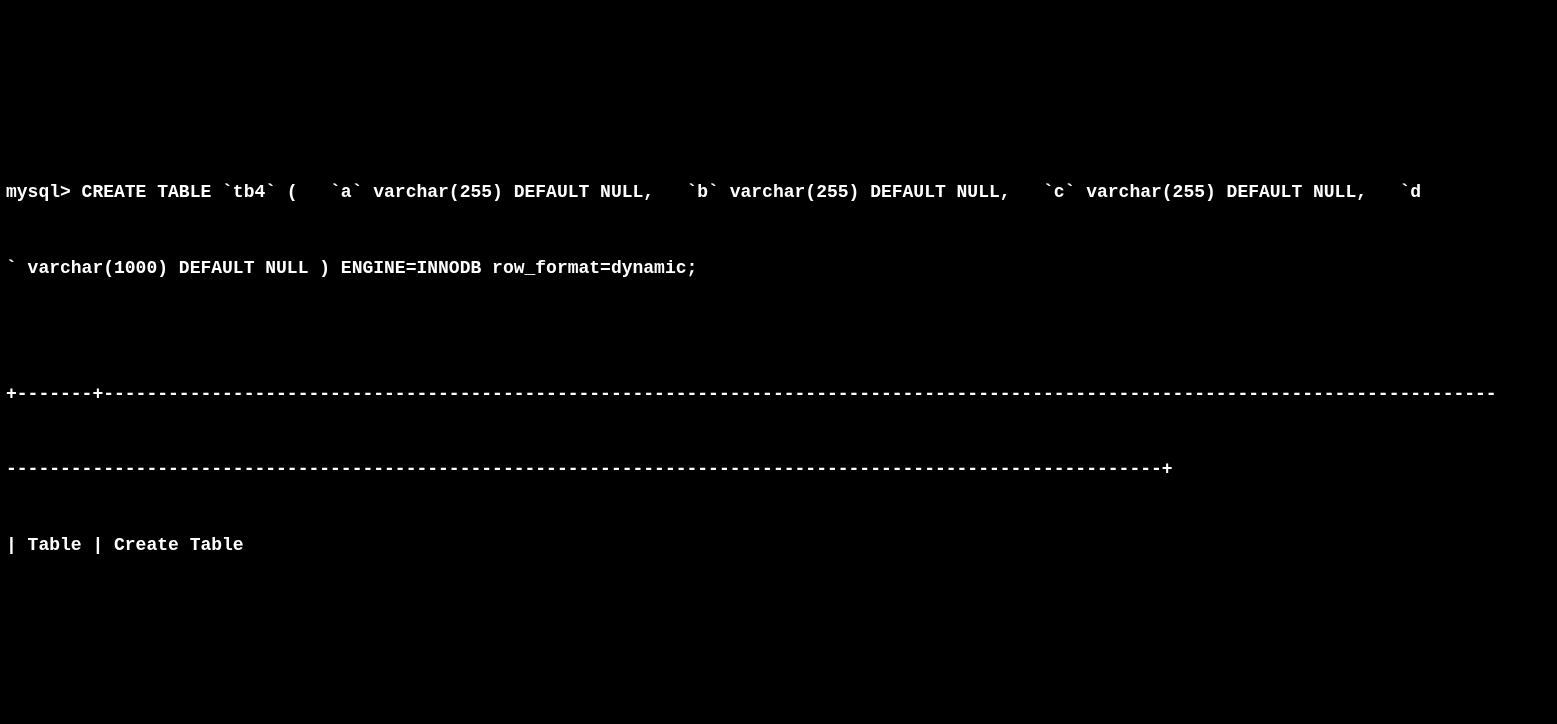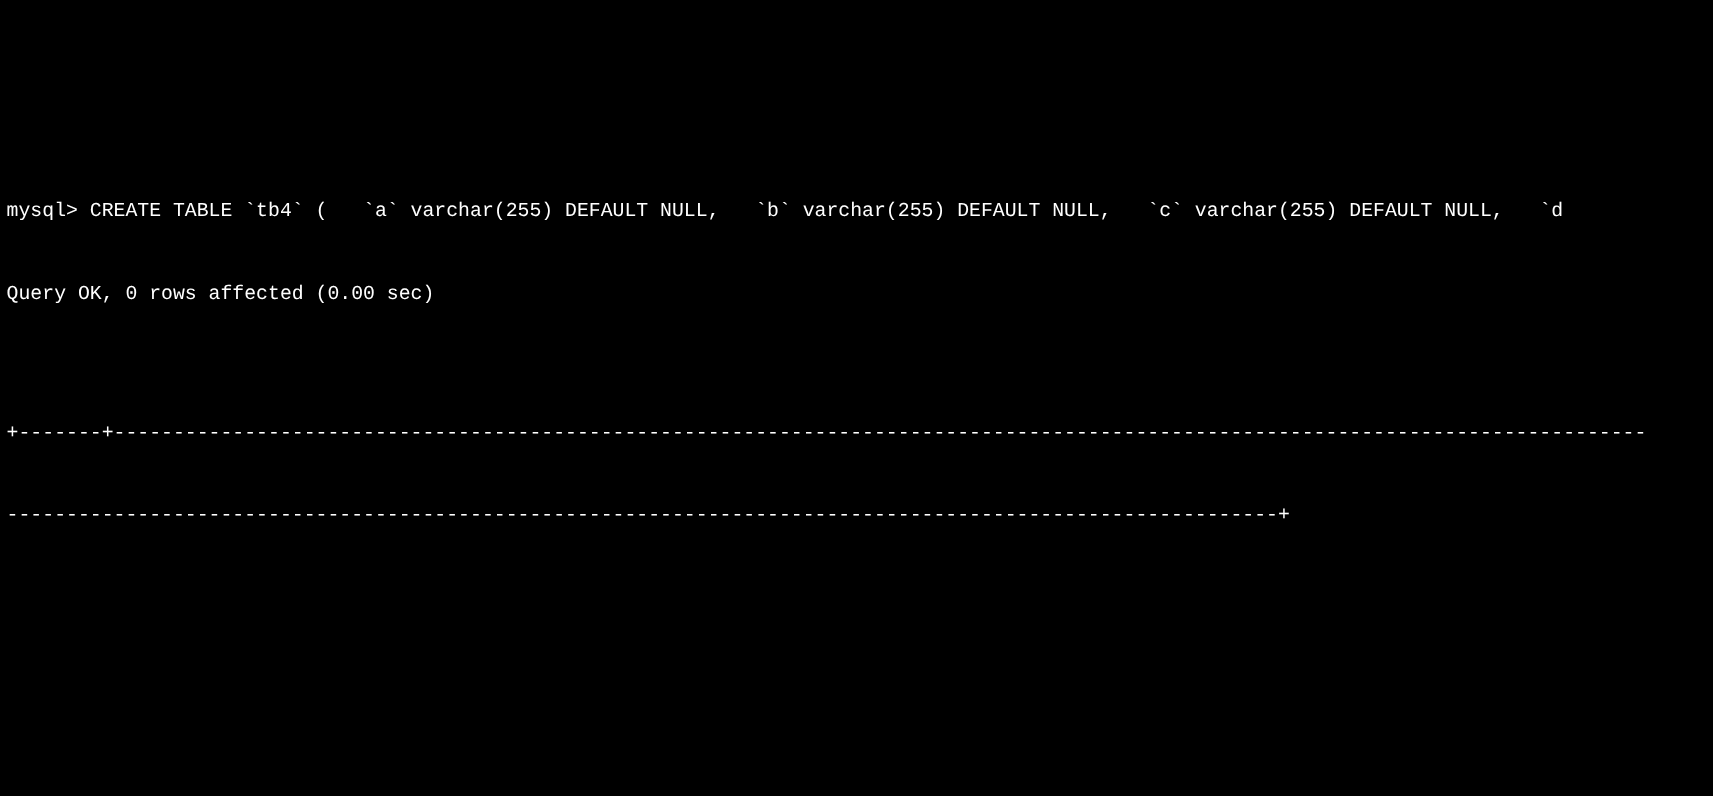--- a/index.html
+++ b/index.html
@@ -11,33 +11,35 @@
     font-size: 18px;
     line-height: 1.4;
     width: 1557px;
     white-space: pre;
   }
   .terminal {
     padding: 4px 6px;
   }
   .line {
     white-space: pre;
+    font-weight: bold;
   }
 </style>
 </head>
 <body>
 
 
 
 <div class="terminal">
   <div class="line">mysql&gt; CREATE TABLE `tb4` (   `a` varchar(255) DEFAULT NULL,   `b` varchar(255) DEFAULT NULL,   `c` varchar(255) DEFAULT NULL,   `d</div>
-  <div class="line">Query OK, 0 rows affected (0.00 sec)</div>
+  <div class="line">` varchar(1000) DEFAULT NULL ) ENGINE=INNODB row_format=dynamic;</div>
   <div class="line"></div>
   <div class="line">+-------+---------------------------------------------------------------------------------------------------------------------------------</div>
   <div class="line">-----------------------------------------------------------------------------------------------------------+</div>
+  <div class="line">| Table | Create Table</div>
   
   
   
   
   
   
   
   
   
   

